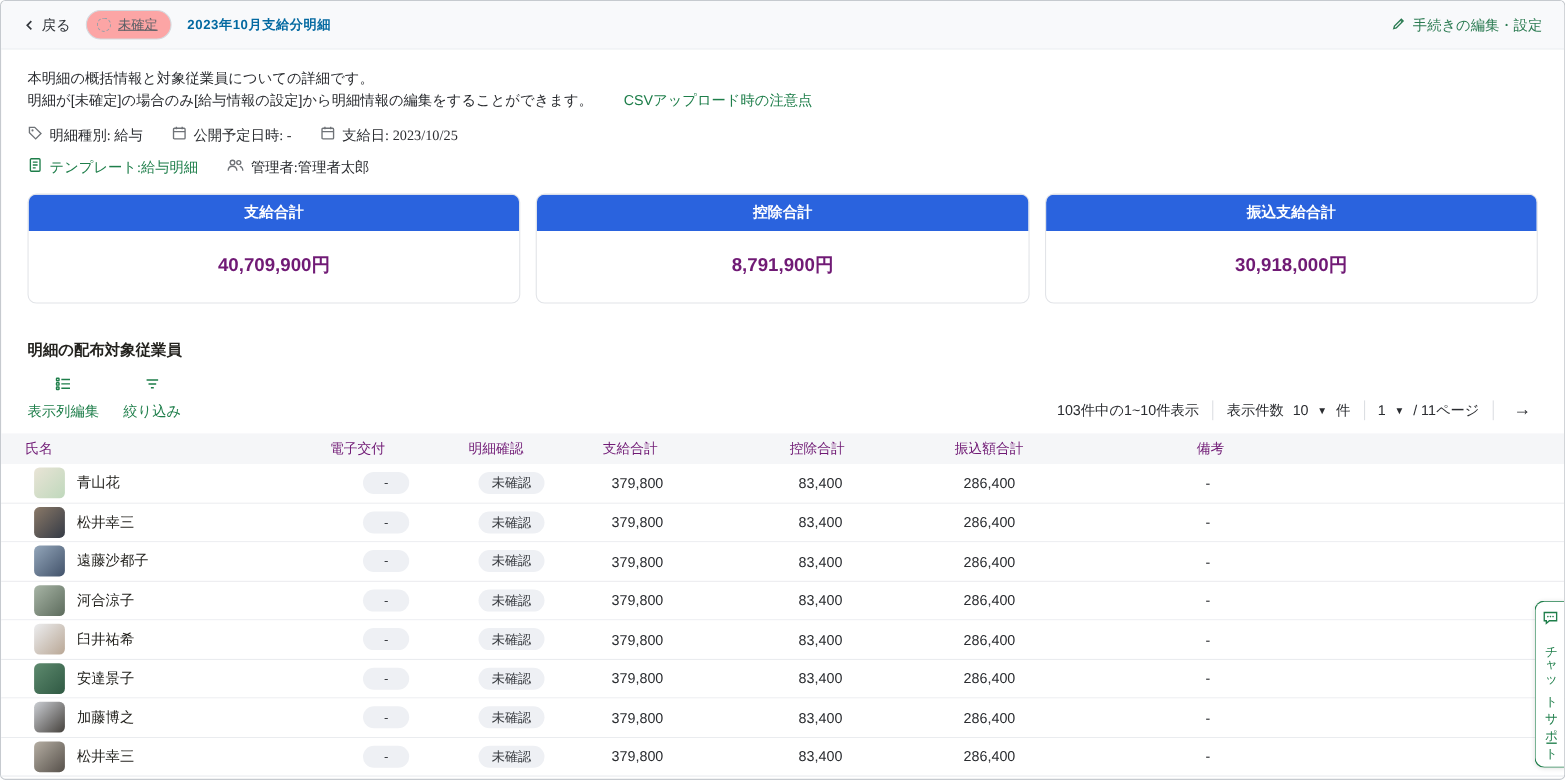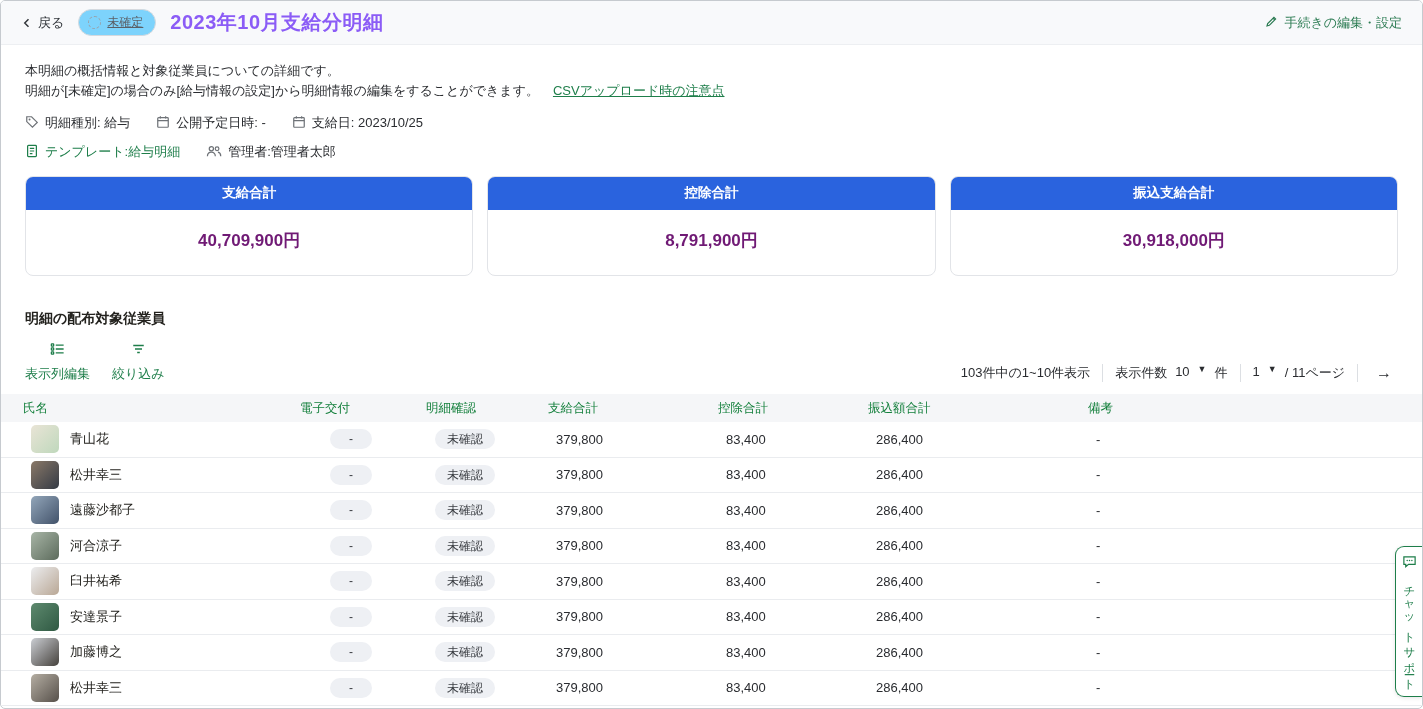--- a/index.html
+++ b/index.html
@@ -13,56 +13,56 @@
     border:1px solid #C6CACF; border-radius:5px; overflow:hidden; background:#fff;
   }
   
   .topband {
     height:44px; background:#F8F9FB; border-bottom:1px solid #EDEFF2;
     display:flex; align-items:center; padding:0 20px; gap:14px;
   }
   .back-link { display:flex; align-items:center; gap:5px; font-size:13px; color:#33373C; cursor:pointer; }
   .back-link svg { display:block; }
   .status-pill {
-    display:flex; align-items:center; gap:6px; background:#7dd3fc;
+    display:flex; align-items:center; gap:6px; background:#fca5a5;
     border:1px solid #D5D9DE; border-radius:999px; padding:4px 12px 4px 9px;
     font-size:12px; color:#5B6067;text-decoration:underline;
   }
   .dashed-circle { width:13px; height:13px; border:1.6px dashed #9AA0A8; border-radius:50%; }
-  .page-title { font-size:20px; font-weight:bold; color:#8b5cf6; letter-spacing:.5px; }
+  .page-title { font-size:12px; font-weight:bold; color:#0369a1; letter-spacing:.5px; }
   .edit-link {
     margin-left:auto; display:flex; align-items:center; gap:6px;
     color:#2B7B52; font-size:13px; cursor:pointer;
   }
   
   .desc { margin:16px 24px 0; font-size:13px; line-height:20px; color:#2A2C30; }
   .green-link { color:#1E7E4A; cursor:pointer; }
-  .green-link.u { text-decoration:underline; margin-left:14px; }
-  .meta-row { display:flex; align-items:flex-start; gap:26px; margin:13px 24px 0; font-size:13px; color:#2A2C30; }
+  .green-link.u { margin-left:28px; }
+  .meta-row { display:flex; align-items:flex-start; gap:26px; margin:13px 24px 0; font-size:13px; color:#2A2C30;font-family:Liberation Serif, serif; }
   .meta-item { display:flex; align-items:center; gap:6px; }
   .meta-item svg { color:#6E7277; }
   .meta-item.green, .meta-item.green svg { color:#1E7E4A; }
   
   .cards { display:flex; gap:14px; margin:15px 24px 0; }
   .card { flex:1; border:1px solid #E2E4E8; border-radius:8px; overflow:hidden; background:#fff; }
   .card-head { background:#2A63DE; color:#fff; text-align:center; font-size:13.5px; font-weight:bold; padding:7px 0 8px; }
   .card-body { text-align:center; padding:19px 0 23px; font-size:17px; font-weight:bold; color:#701a75; }
   
   .section-title { margin:34px 24px 0; font-size:14px; font-weight:bold; }
   .toolbar { display:flex; align-items:center; margin:14px 24px 0; }
   .tool-link { display:flex; align-items:center; gap:6px; color:#1E7E4A; font-size:13px; cursor:pointer; margin-right:22px;flex-direction:column; }
   .pagination { margin-left:auto; display:flex; align-items:center; font-size:13px; color:#2A2C30;margin-top:20px; }
   .pg-sep { width:1px; height:18px; background:#DCDFE3; margin:0 12px; }
-  .pg-group { display:flex; gap:8px; }
+  .pg-group { display:flex; align-items:center; gap:8px; }
   .caret { font-size:9px; color:#2A2C30; cursor:pointer; }
   .next-arrow { font-size:16px; color:#2A2C30; cursor:pointer; padding:0 6px; }
   
   .table { margin-top:11px; }
   .grid-row { display:grid; grid-template-columns:277px 126px 122px 170px 150px 220px 1fr; align-items:center; padding:0 24px 0 30px; }
-  .thead { background:#F5F6F8; height:28px; font-size:12.5px; color:#15803d;padding-left:22px; }
+  .thead { background:#F5F6F8; height:28px; font-size:12.5px; color:#701a75;padding-left:22px; }
   .trow { height:35.5px; border-bottom:1px solid #EAECEF; font-size:13px; background:#fff; }
   .name-cell { display:flex; align-items:center; gap:11px; }
   .avatar { width:28px; height:28px; border-radius:5px; flex:none; }
   .emp-name { font-size:13px; color:#23221E; }
   .pill { display:inline-block; background:#EEF0F4; border-radius:999px; font-size:12px; color:#3A3D42; padding:4px 12px; line-height:1; }
   .pill.dash { width:42px; padding:4px 0; text-align:center; margin-left:22px; }
   .pill.confirm { margin-left:1px; }
   .num { color:#2A2C30; }
   
   .footer { display:flex; justify-content:flex-end; align-items:flex-start; gap:14px; padding:9px 6px 0 24px; }

